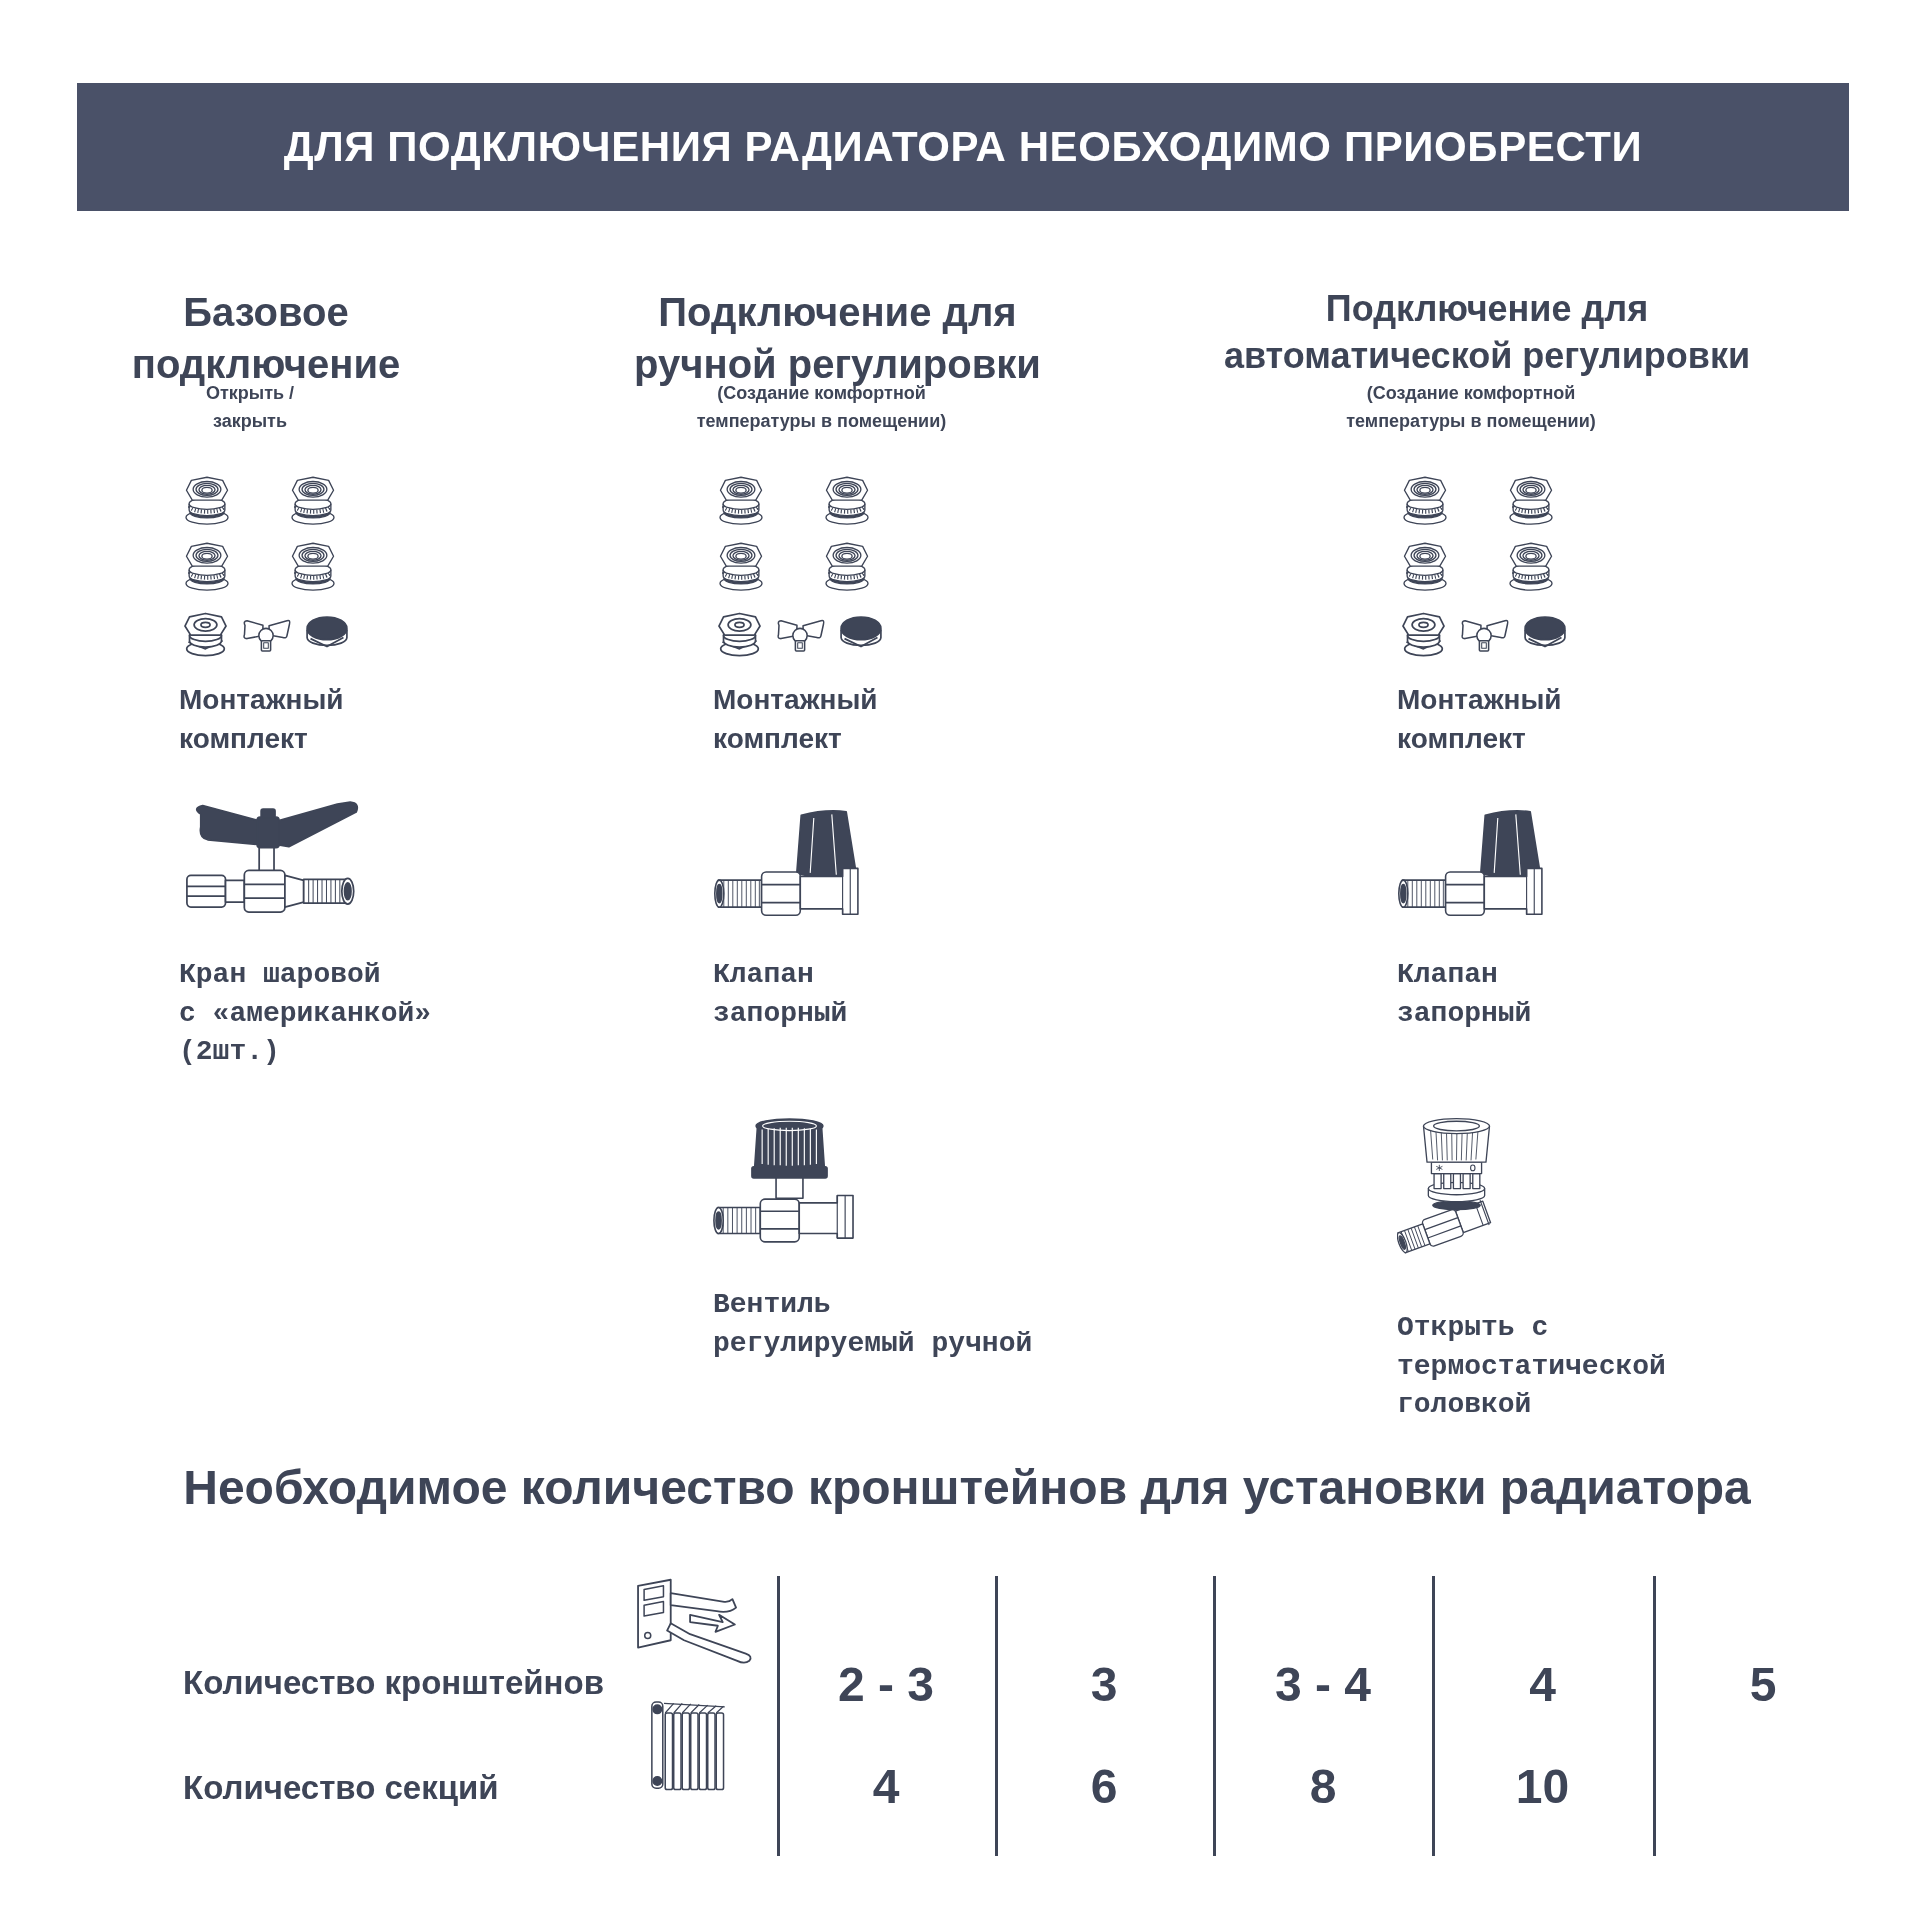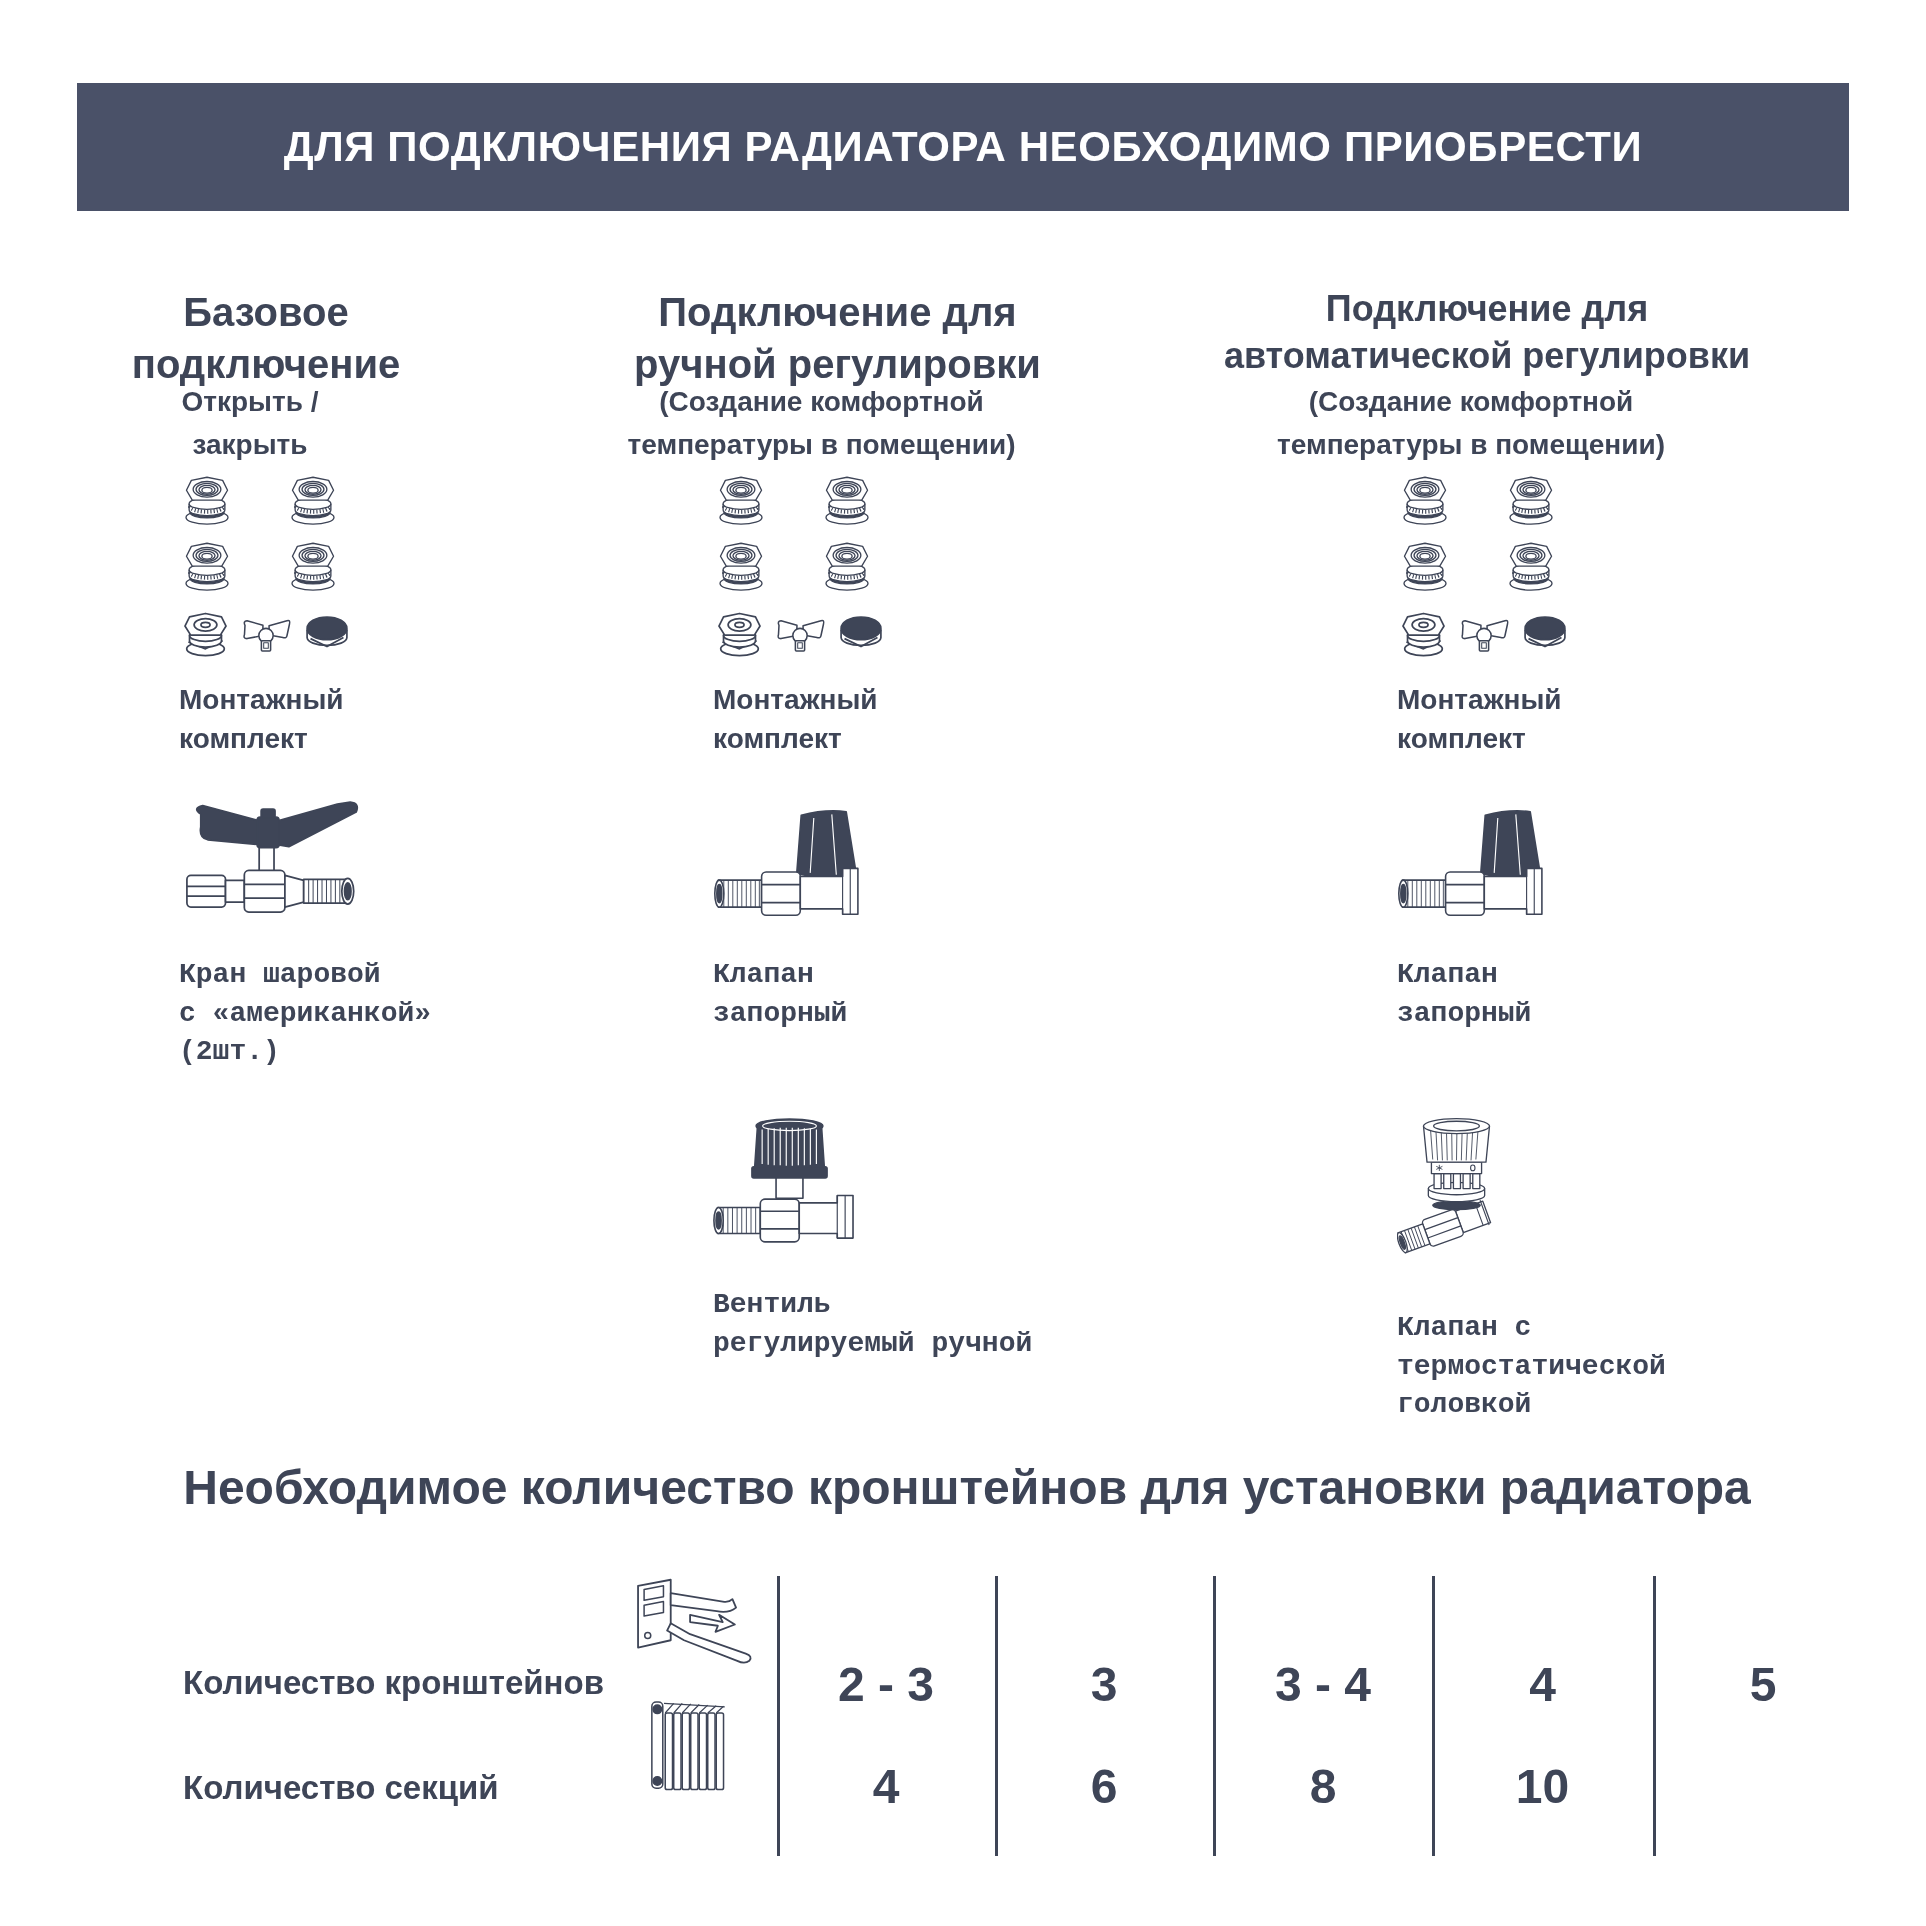--- a/index.html
+++ b/index.html
@@ -14,21 +14,21 @@
   
   .col{position:absolute;top:270px;}
   .col-1{left:51px;width:398px;}
   .col-2{left:552px;width:539px;}
   .col-3{left:1169px;width:604px;}
   .col-title{position:absolute;top:0;left:0;width:100%;margin:16px;text-align:center;
              font-size:40px;font-weight:700;line-height:1.3;}
   .col-3 .col-title{font-size:36px;}
   .col-title span{display:block;}
   .col-sub{position:absolute;top:110px;left:0;width:100%;text-align:center;
-           font-size:28px;font-weight:700;line-height:1.55;}
+           font-size:18px;font-weight:700;line-height:1.55;}
   .col-sub span{display:block;}
 
   .kit{position:absolute;top:205px;}
   .col-1 .kit{left:128px;}
   .col-2 .kit{left:161px;}
   .col-3 .kit{left:228px;}
   .kit-grid{display:grid;grid-template-columns:56px 56px;column-gap:50px;row-gap:15.4px;}
   .kit-small{display:flex;align-items:flex-end;gap:9px;margin-top:16.7px;}
 
   .lbl{margin-top:23px;font-size:28px;font-weight:700;line-height:1.38;}
@@ -404,21 +404,21 @@
       <div class="lbl">
         <span>Клапан</span>
         <span>запорный</span>
       </div>
     </div>
     <div class="item i2">
       <svg class="ic-thermo" viewBox="0 0 185 274" width="119" height="176">
           <use href="#sym-thermo"></use>
         </svg>
       <div class="lbl">
-        <span>Клапан с</span>
+        <span>Открыть с</span>
         <span>термостатической</span>
         <span>головкой</span>
       </div>
     </div>
   </section>
 
   <h2 class="tbl-title">Необходимое количество кронштейнов для установки радиатора</h2>
 
   <div class="row-label rl-1">Количество кронштейнов</div>
   <div class="row-label rl-2">Количество секций</div>

